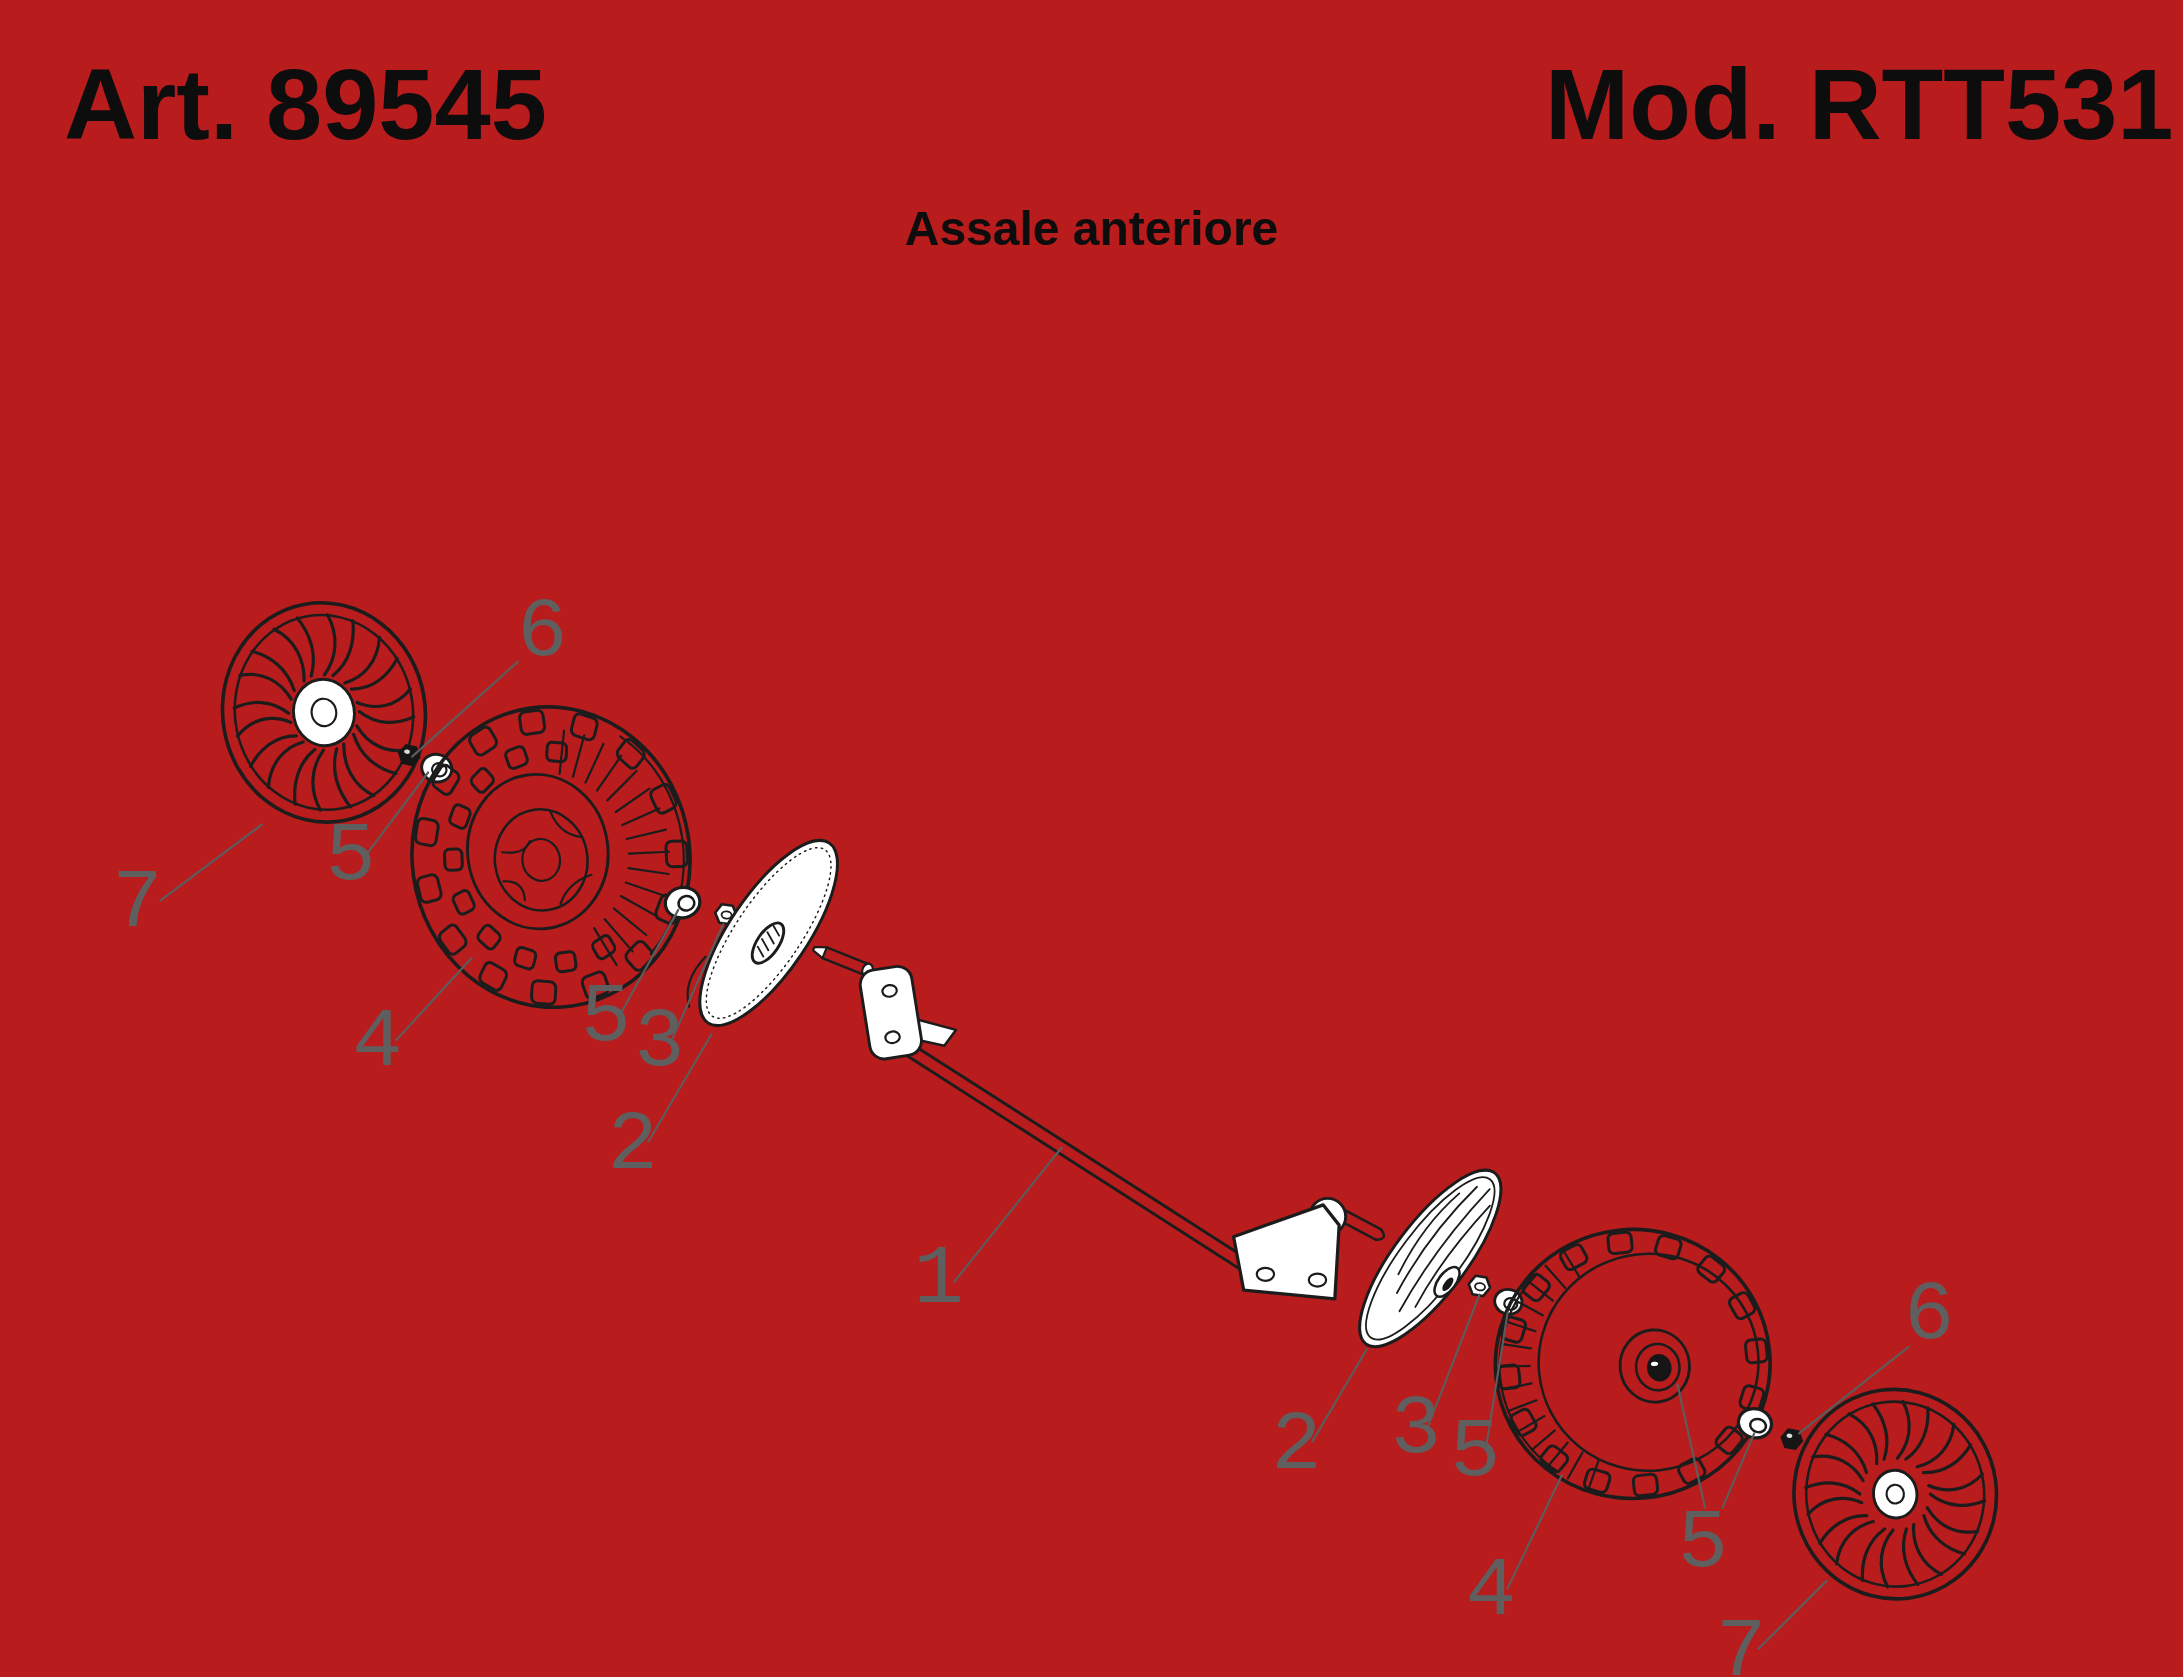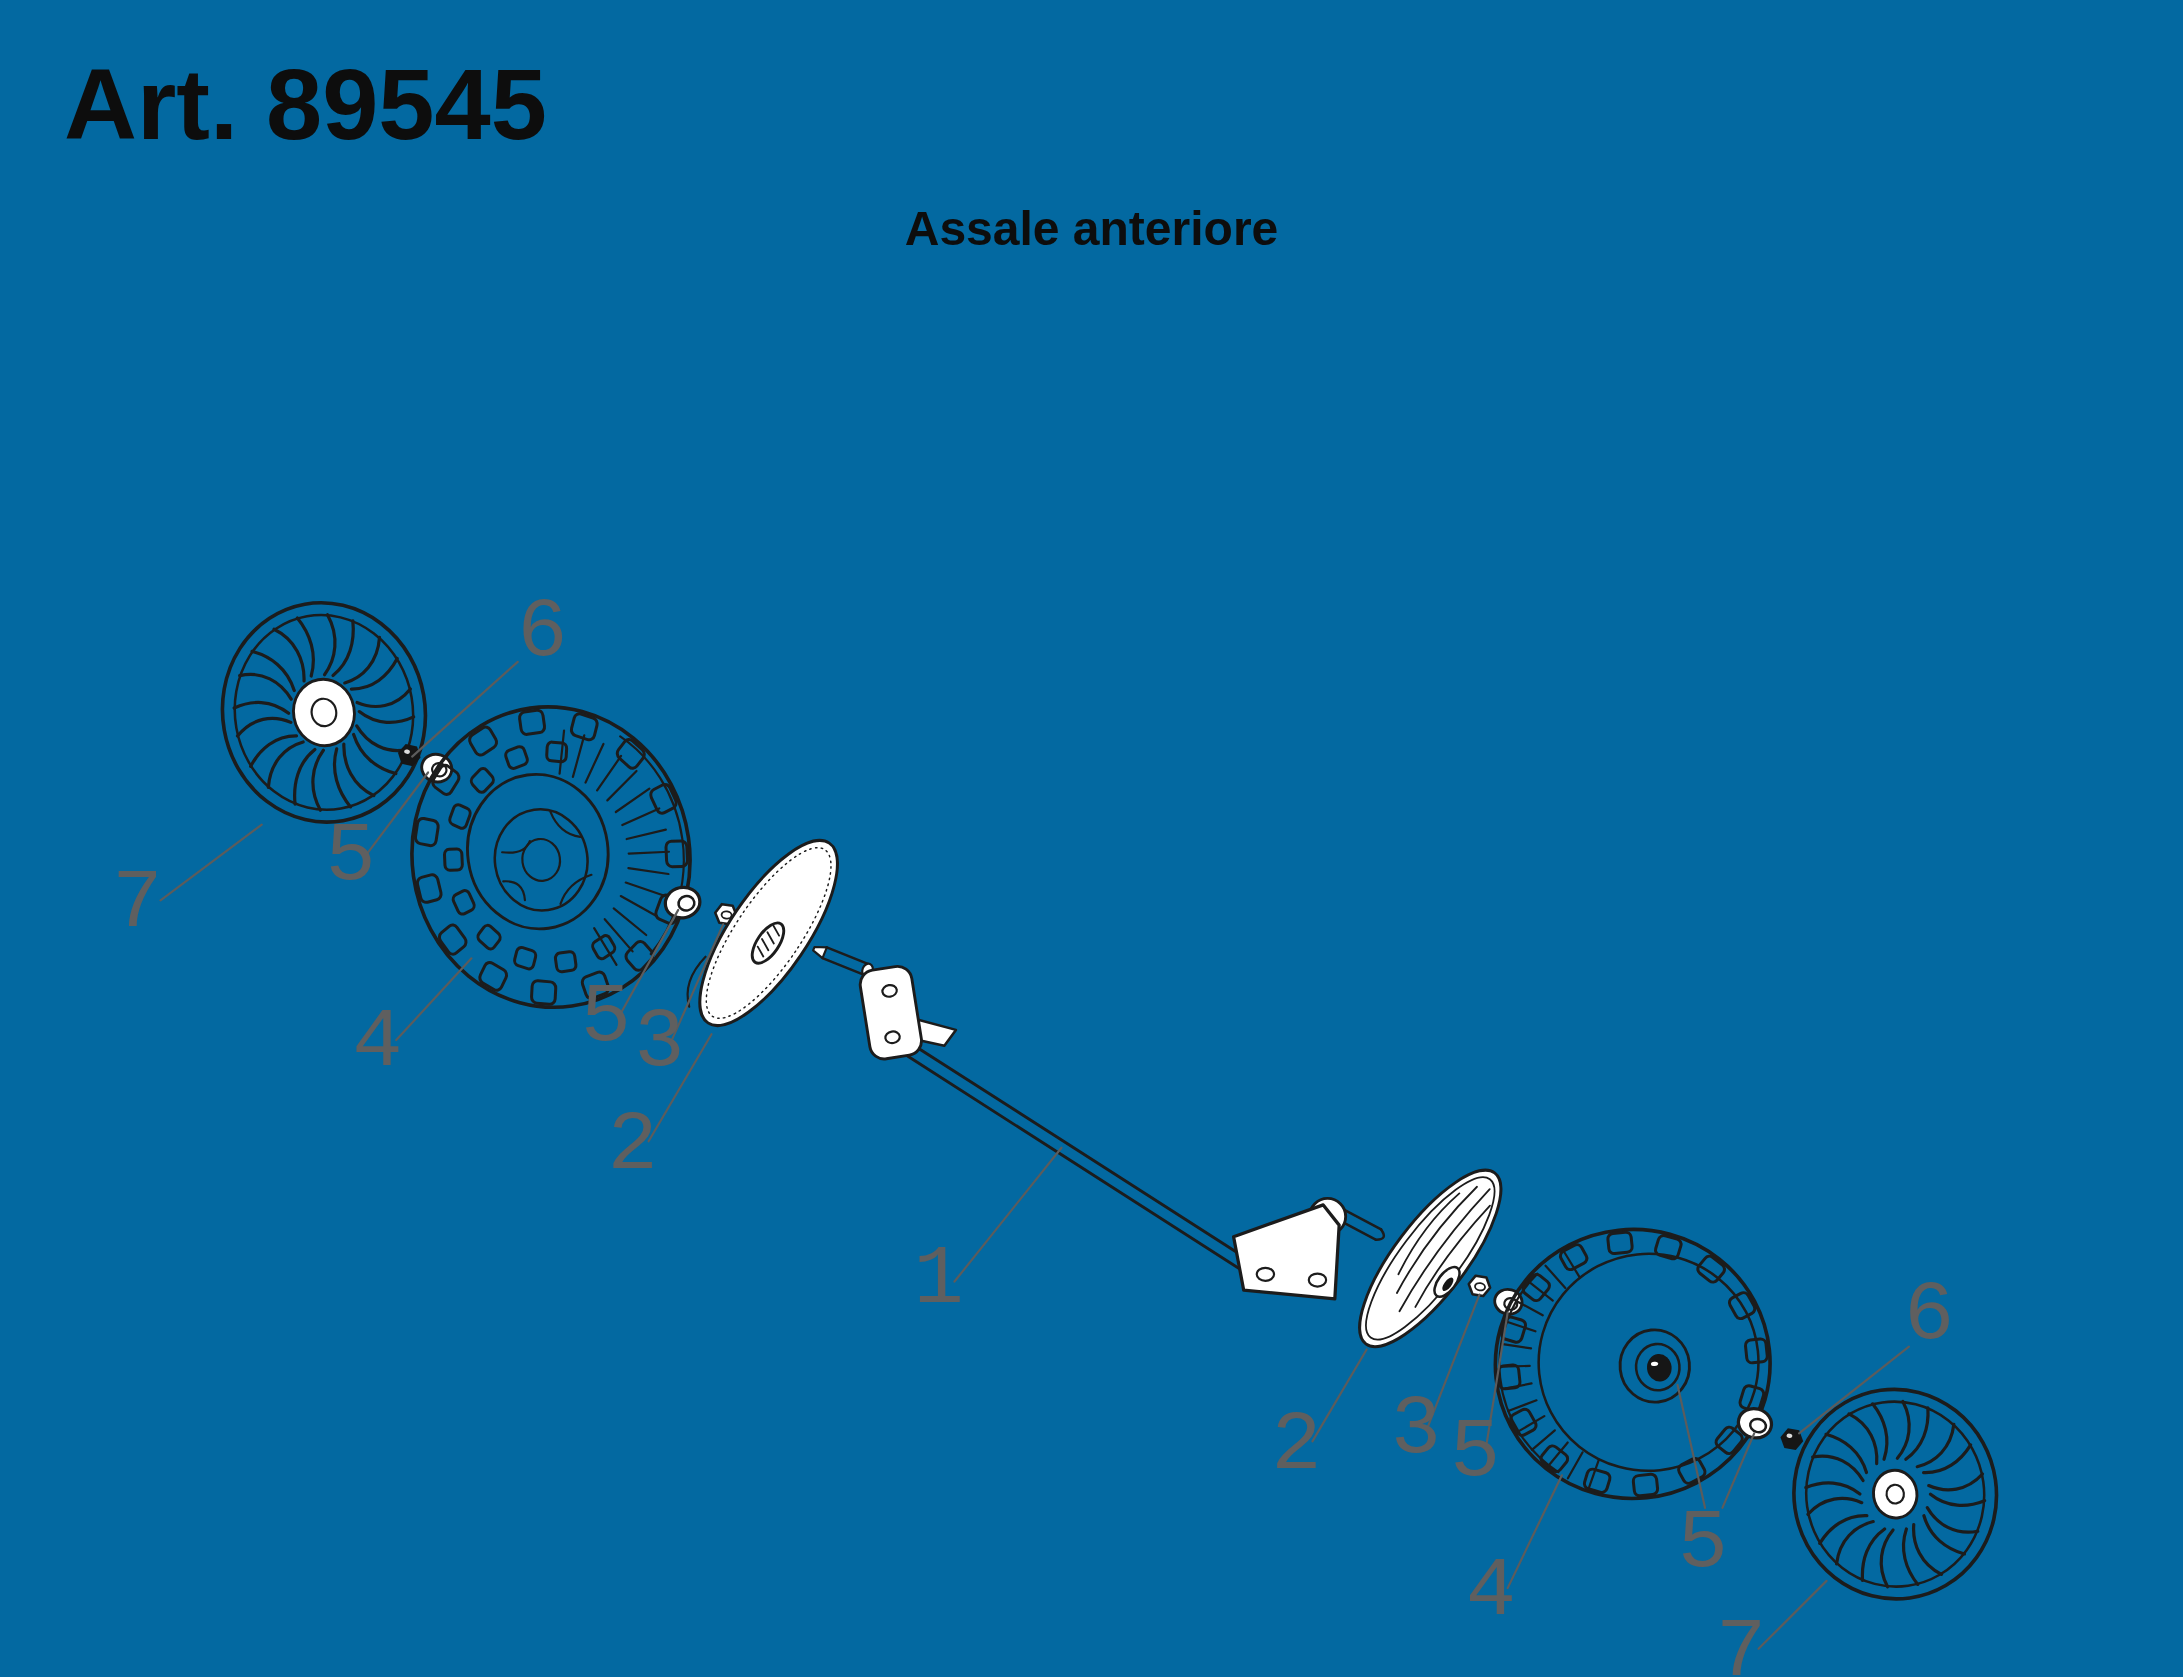--- a/index.html
+++ b/index.html
@@ -1,16 +1,16 @@
 <!DOCTYPE html>
 <html style="font-size:11.6px"><head>
 <meta charset="utf-8">
 <style>
   html,body{margin:0;padding:0;background:#ffffff;}
-  .stage{position:relative;width:2183px;height:1678px;background:#0369a1;overflow:hidden;
+  .stage{position:relative;width:2183px;height:1678px;background:#b91c1c;overflow:hidden;
          font-family:"Liberation Sans", sans-serif;}
   .hdr{position:absolute;font-weight:700;color:#0d0d0d;font-size:101px;line-height:1;white-space:nowrap;}
   #hdr-article{left:64px;top:54px;}
   #hdr-product{left:782px;top:54px;}
   #hdr-model{left:1545px;top:54px;}
   .subtitle{position:absolute;left:50%;transform:translateX(-50%);top:205px;
             font-weight:700;color:#0d0d0d;font-size:48px;line-height:1;white-space:nowrap;}
   svg.diagram{position:absolute;left:0;top:0;width:2183px;height:1678px;}
   .ink{stroke:#1c1c1c;fill:none;stroke-linecap:round;stroke-linejoin:round;}
   .wfill{fill:#ffffff;}
@@ -18,20 +18,21 @@
   .ann{stroke:#5c5c5c;fill:none;stroke-linecap:round;}
   text.callout{font-family:"Liberation Mono","DejaVu Sans Mono",monospace;
                font-size:116px;fill:#5f5f5f;text-anchor:middle;}
 </style>
 </head>
 <body>
 
 <div class="stage">
 
   <div class="hdr" id="hdr-article">Art. 89545</div>
+  <div class="hdr" id="hdr-model">Mod. RTT531</div>
   <div class="subtitle">Assale anteriore</div>
 
   <svg class="diagram" viewBox="0 0 3019 2320">
     <defs>
       <path id="spoke" d="M 8,-38 C 24,-52 32,-74 23,-98 M -7,-39 C 4,-60 0,-82 -11,-100" fill="none" vector-effect="non-scaling-stroke"></path>
       <rect id="knobL" x="-17" y="-196" width="34" height="30" rx="8" fill="none" vector-effect="non-scaling-stroke"></rect>
       <rect id="knobS" x="-14" y="-153" width="28" height="25" rx="7" fill="none" vector-effect="non-scaling-stroke"></rect>
       <line id="hatch" x1="0" y1="-112" x2="0" y2="-170" vector-effect="non-scaling-stroke"></line>
       <line id="rung" x1="0" y1="-150" x2="0" y2="-194" vector-effect="non-scaling-stroke"></line>
       <path id="hex16" d="M16,0 L8,13.9 L-8,13.9 L-16,0 L-8,-13.9 L8,-13.9 Z"></path>

